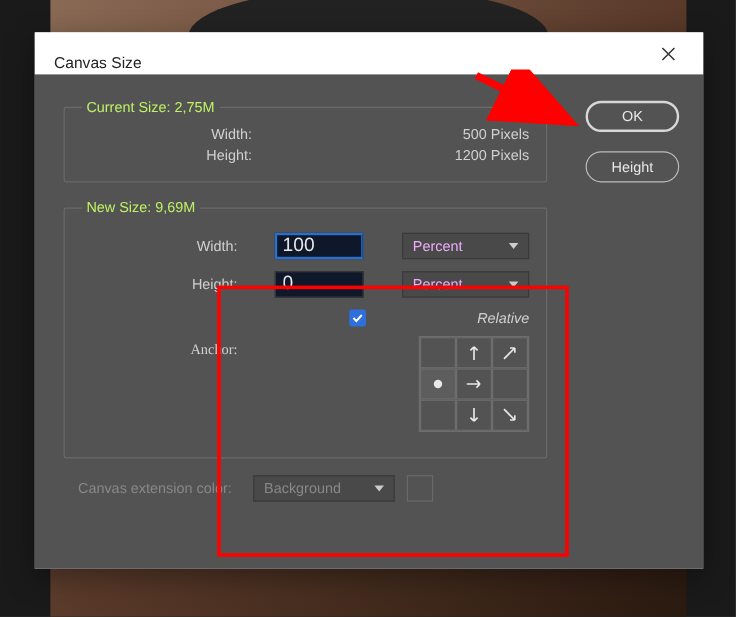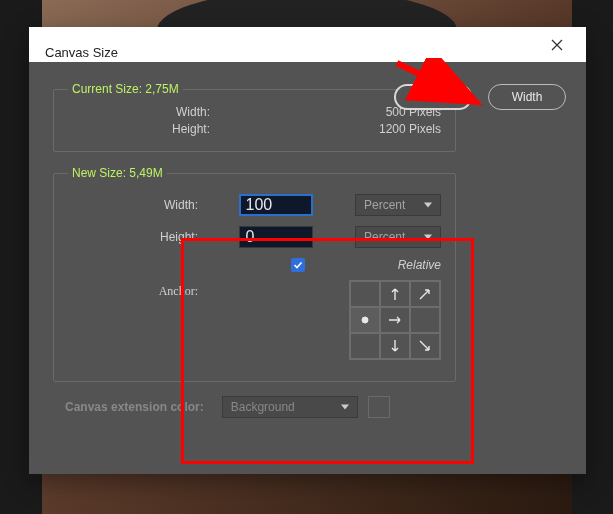--- a/index.html
+++ b/index.html
@@ -111,29 +111,29 @@
     color: #e8e8e8;
     padding: 0 6px;
     font-size: 16px;
     outline: none;
   }
   input.num.focused {
     border: 1px solid #2a6fc9;
     box-shadow: 0 0 0 1px #2a6fc9 inset;
   }
   .select {
-    width: 86px;
+    width: 106px;
     height: 22px;
     background: #494949;
     border: 1px solid #3a3a3a;
     margin-left: 10px;
     display: flex;
     align-items: center;
     padding: 0 8px;
-    color: #a3a3a3;
+    color: #f0abfc;
     position: relative;
     cursor: pointer;
   }
   .select .chev {
     position: absolute;
     right: 8px;
     top: 50%;
     transform: translateY(-50%);
     width: 0; height: 0;
     border-left: 4px solid transparent;
@@ -167,34 +167,34 @@
     cursor: pointer;
   }
   .anchor-cell.sel { background: #5d5d5d; }
   .anchor-cell svg { width: 16px; height: 16px; stroke: #e8e8e8; fill:#e8e8e8; }
   .ext-row {
     display: flex;
     align-items: center;
     margin: 6px 0 0 36px;
     color: #888;
   }
-  .ext-row .lbl2 { padding-right: 8px; font-weight: bold; }
-  .select.disabled { color: #888; width: 136px; }
+  .ext-row .lbl2 { padding-right: 8px; }
+  .select.disabled { color: #888; width: 118px; }
   .swatch {
     width: 22px;
     height: 22px;
     border: 1px solid #6a6a6a;
     margin-left: 10px;
   }
   .buttons {
     position: absolute;
     right: 20px;
     top: 22px;
     display: flex;
-    flex-direction: row;
+    flex-direction: column;
     gap: 16px;
   }
   .pbtn {
     width: 78px;
     height: 26px;
     border: 1px solid #bcbcbc;
     border-radius: 13px;
     display: flex;
     align-items: center;
     justify-content: center;
@@ -233,21 +233,21 @@
         <span class="lbl">Width:</span>
         <span class="val">500 Pixels</span>
       </div>
       <div class="row">
         <span class="lbl">Height:</span>
         <span class="val">1200 Pixels</span>
       </div>
     </fieldset>
 
     <fieldset class="newsize" style="padding-bottom:18px;">
-      <legend>New Size: 5,49M</legend>
+      <legend>New Size: 9,69M</legend>
 
       <div class="row" style="margin-top:8px;">
         <span class="lbl">Width:</span>
         <input class="num focused" value="100" style="">
         <div class="select">
           <span>Percent</span>
           <span class="chev"></span>
         </div>
       </div>
 
@@ -319,21 +319,21 @@
       <div class="swatch"></div>
     </div>
 
     <div class="highlight"></div>
 
     <div class="buttons">
       <div class="pbtn ok">
           <span>OK</span>
         </div>
       <div class="pbtn">
-          <span>Width</span>
+          <span>Height</span>
         </div>
     </div>
   </div>
 </div>
 
 <svg class="arrow-annot" width="110" height="60">
   <defs>
     <marker id="ah" markerWidth="12" markerHeight="12" refX="10" refY="5" orient="auto">
       <path d="M0 0 L12 5 L0 10 Z" fill="#ff0000"></path>
     </marker>

